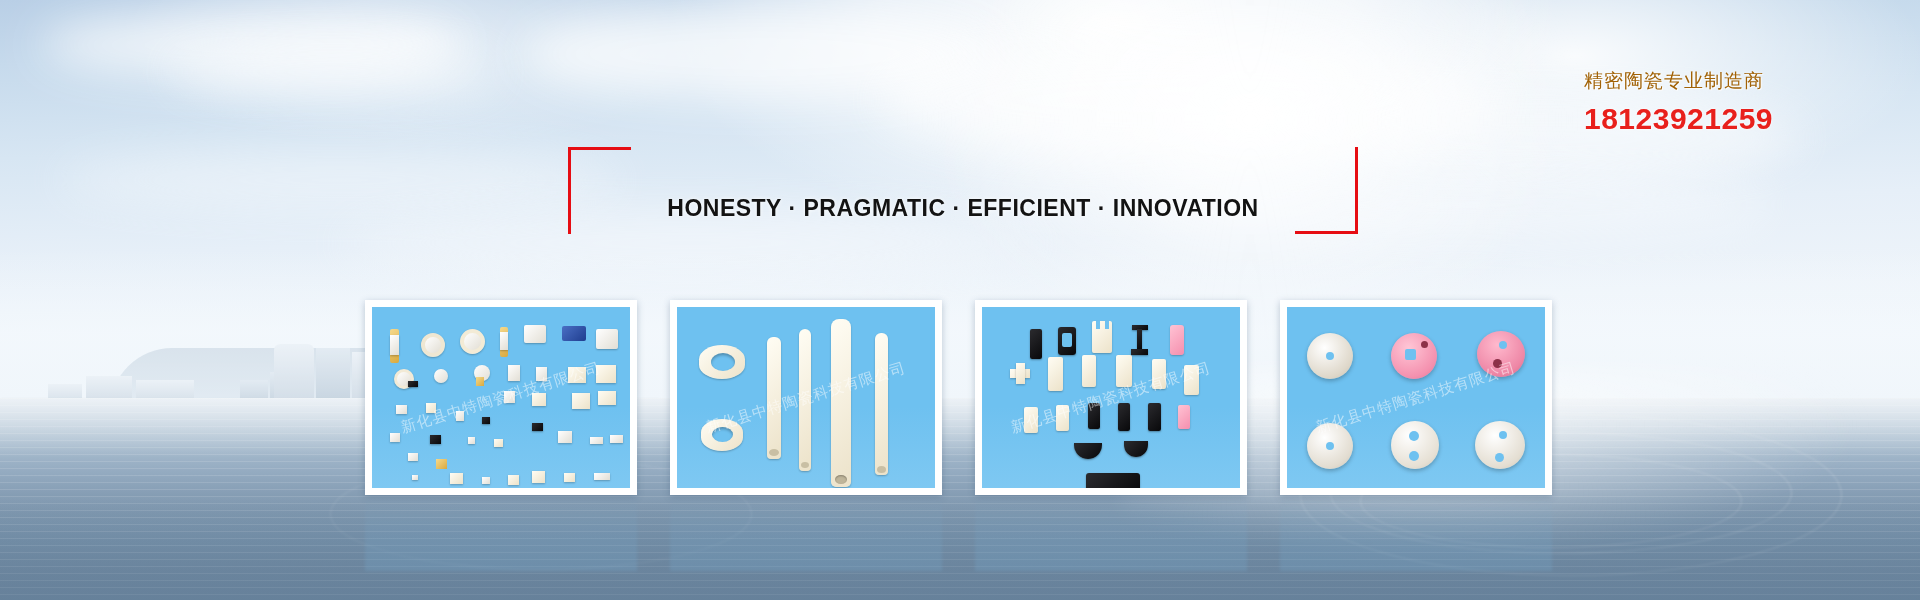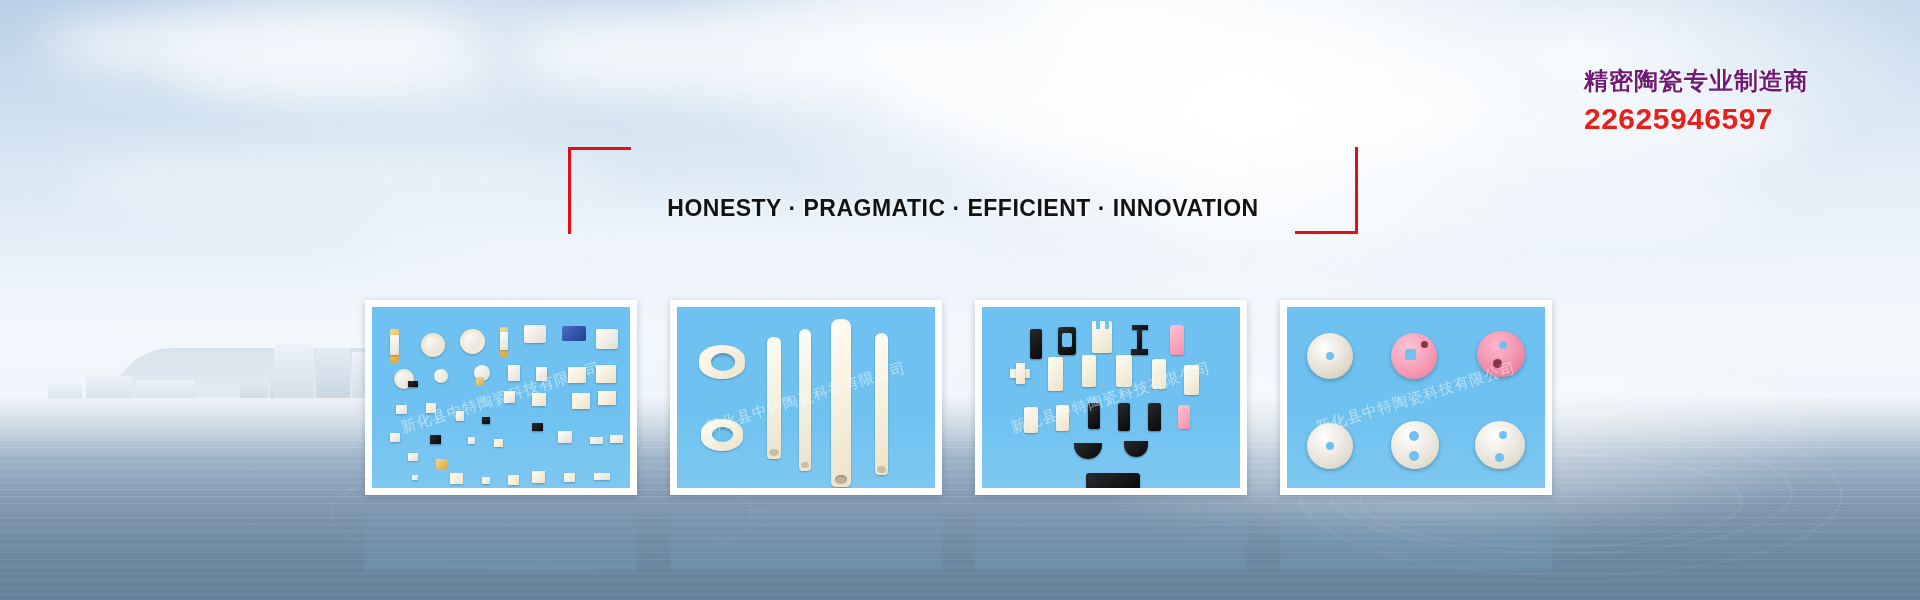--- a/index.html
+++ b/index.html
@@ -110,21 +110,21 @@
   .slogan-en{
     position:absolute;left:0;top:70px;width:790px;text-align:center;
     font-size:23px;font-weight:700;letter-spacing:.5px;
     color:#131313;white-space:nowrap;
     text-shadow:0 0 4px rgba(255,255,255,.9);
   }
 
   
   .contact{position:absolute;left:1584px;top:68px;width:260px;text-align:left;}
   .contact .line1{
-    font-size:24px;font-weight:700;color:#701a75;letter-spacing:1px;
+    font-size:19px;font-weight:400;color:#a16207;letter-spacing:1px;
     line-height:26px;white-space:nowrap;
     text-shadow:0 0 3px rgba(255,255,255,.95),1px 1px 0 rgba(255,255,255,.7);
   }
   .contact .line2{
     margin-top:16px;font-size:20px;font-weight:700;color:#e2231a;
     letter-spacing:1px;line-height:26px;white-space:nowrap;
     text-shadow:0 0 3px rgba(255,255,255,.95);
   }
   .contact .line3{
     margin-top:6px;font-size:30px;font-weight:700;color:#e8201c;
@@ -213,21 +213,21 @@
   </div>
 
   <div class="slogan-wrap">
     <div class="bracket br-left"></div>
     <div class="bracket br-right"></div>
     <div class="slogan-en">HONESTY · PRAGMATIC · EFFICIENT · INNOVATION</div>
   </div>
 
   <div class="contact">
     <div class="line1">精密陶瓷专业制造商</div>
-    <div class="line3">22625946597</div>
+    <div class="line3">18123921259</div>
   </div>
 
   <div class="panels">
 
     <div class="panel">
       <div class="photo">
         <div class="part gold" style="left:18px;top:22px;width:9px;height:34px;border-radius:2px;"></div>
         <div class="part white" style="left:18px;top:28px;width:9px;height:20px;"></div>
         <div class="part white" style="left:49px;top:26px;width:24px;height:24px;border-radius:50%;border:4px solid #efe7d2;box-sizing:border-box;"></div>
         <div class="part white" style="left:88px;top:22px;width:25px;height:25px;border-radius:50%;border:4px solid #f3ebd6;box-sizing:border-box;"></div>

